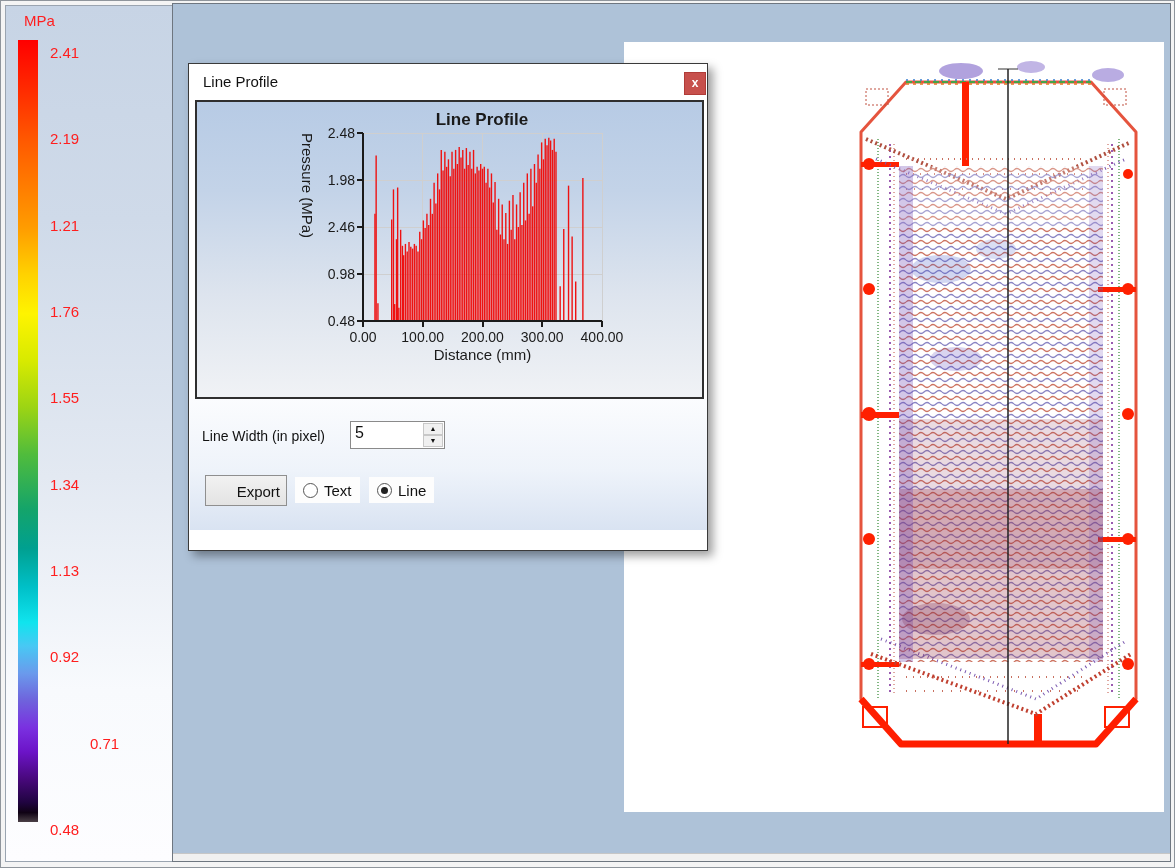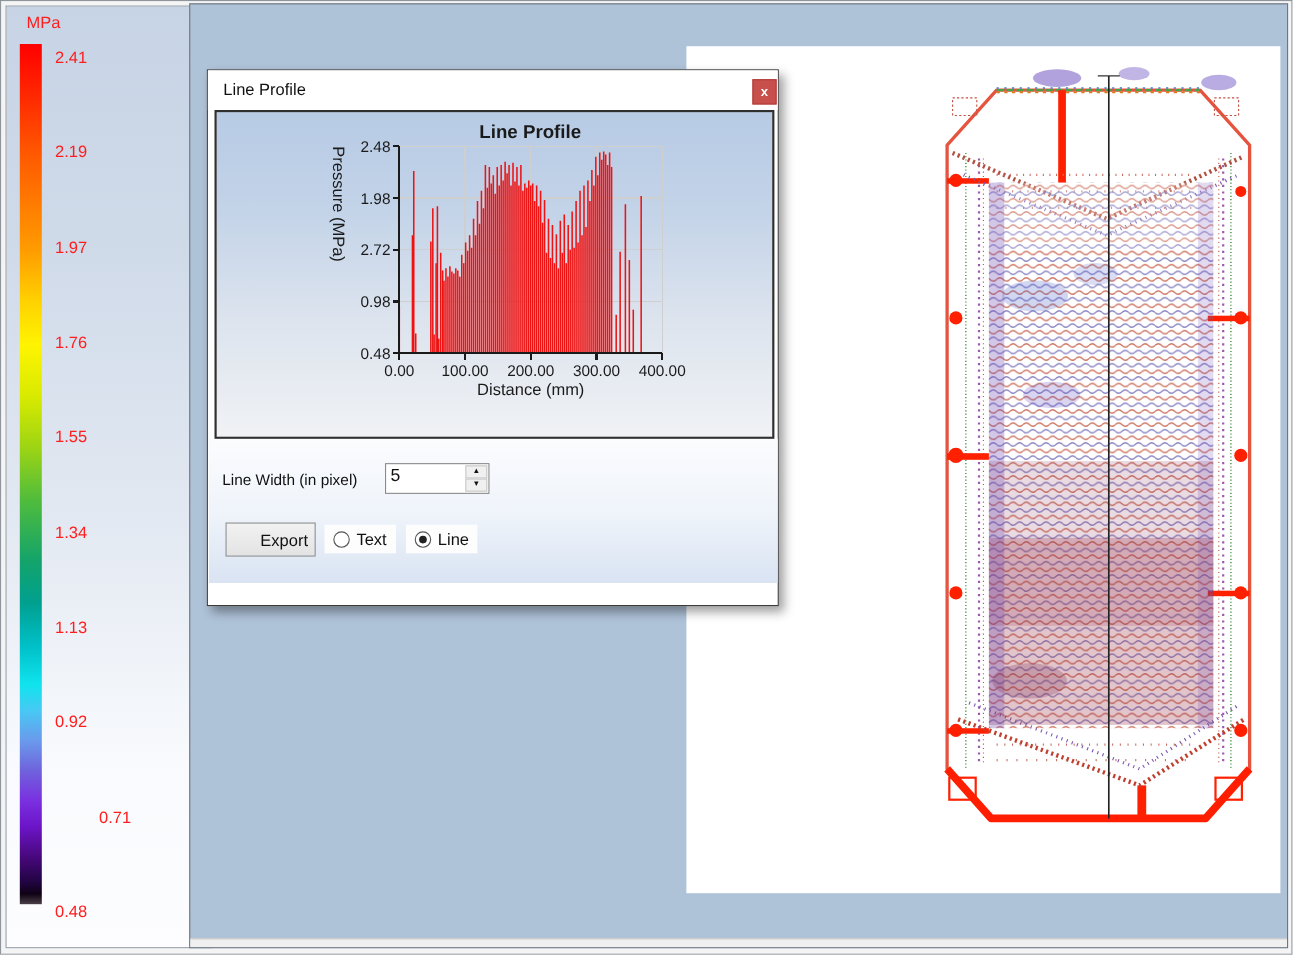--- a/index.html
+++ b/index.html
@@ -61,21 +61,21 @@
 <body>
 
 <div id="window">
 
   <div id="scale-panel">
     <div id="scale-unit">MPa</div>
     <div id="color-bar"></div>
     <div id="scale-labels">
         <div class="scale-label" style="top: 38px;">2.41</div>
         <div class="scale-label" style="top: 124.333px;">2.19</div>
-        <div class="scale-label" style="top: 210.667px;">1.97</div>
+        <div class="scale-label" style="top: 210.667px;">1.21</div>
         <div class="scale-label" style="top: 297px;">1.76</div>
         <div class="scale-label" style="top: 383.333px;">1.55</div>
         <div class="scale-label" style="top: 469.667px;">1.34</div>
         <div class="scale-label" style="top: 556px;">1.13</div>
         <div class="scale-label" style="top: 642.333px;">0.92</div>
         <div class="scale-label" style="top: 728.667px; margin-left: 40px;">0.71</div>
         <div class="scale-label" style="top: 815px;">0.48</div>
       </div>
   </div>
 
@@ -298,21 +298,21 @@
             <line x1="0" y1="188" x2="0" y2="194" stroke="#1a1a1a" stroke-width="2" shape-rendering="crispEdges"></line>
             <line x1="59.75" y1="188" x2="59.75" y2="194" stroke="#1a1a1a" stroke-width="2" shape-rendering="crispEdges"></line>
             <line x1="119.5" y1="188" x2="119.5" y2="194" stroke="#1a1a1a" stroke-width="2" shape-rendering="crispEdges"></line>
             <line x1="179.25" y1="188" x2="179.25" y2="194" stroke="#1a1a1a" stroke-width="2" shape-rendering="crispEdges"></line>
             <line x1="239" y1="188" x2="239" y2="194" stroke="#1a1a1a" stroke-width="2" shape-rendering="crispEdges"></line>
           </svg>
       </div>
       <div id="tick-labels">
           <div class="ytick-label" style="left: 114px; top: 23px;">2.48</div>
           <div class="ytick-label" style="left: 114px; top: 70px;">1.98</div>
-          <div class="ytick-label" style="left: 114px; top: 117px;">2.72</div>
+          <div class="ytick-label" style="left: 114px; top: 117px;">2.46</div>
           <div class="ytick-label" style="left: 114px; top: 164px;">0.98</div>
           <div class="ytick-label" style="left: 114px; top: 211px;">0.48</div>
           <div class="xtick-label" style="left: 136px; top: 227px;">0.00</div>
           <div class="xtick-label" style="left: 195.75px; top: 227px;">100.00</div>
           <div class="xtick-label" style="left: 255.5px; top: 227px;">200.00</div>
           <div class="xtick-label" style="left: 315.25px; top: 227px;">300.00</div>
           <div class="xtick-label" style="left: 375px; top: 227px;">400.00</div>
         </div>
     </div>
 

